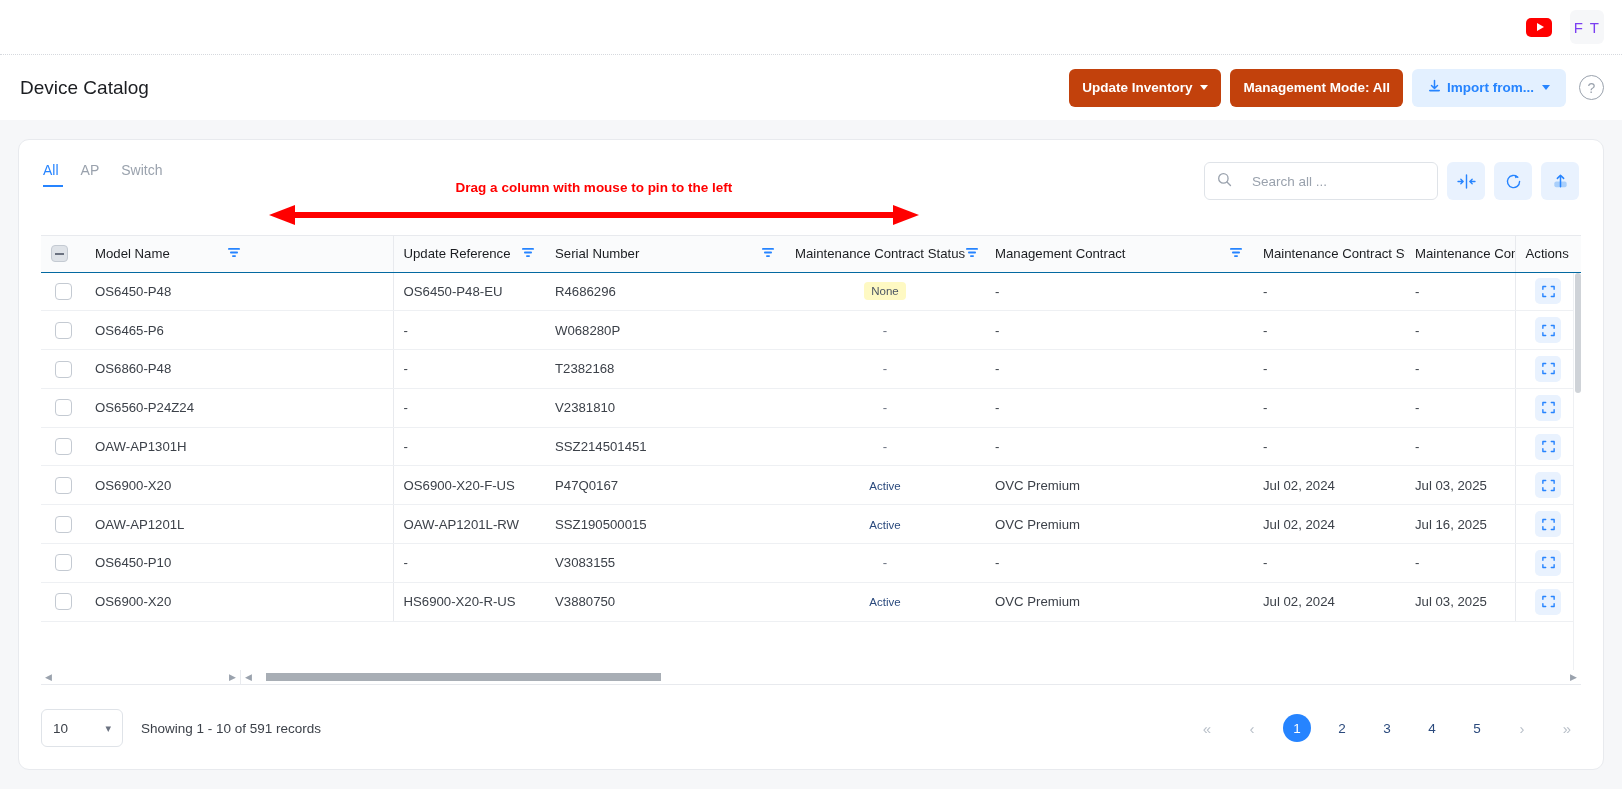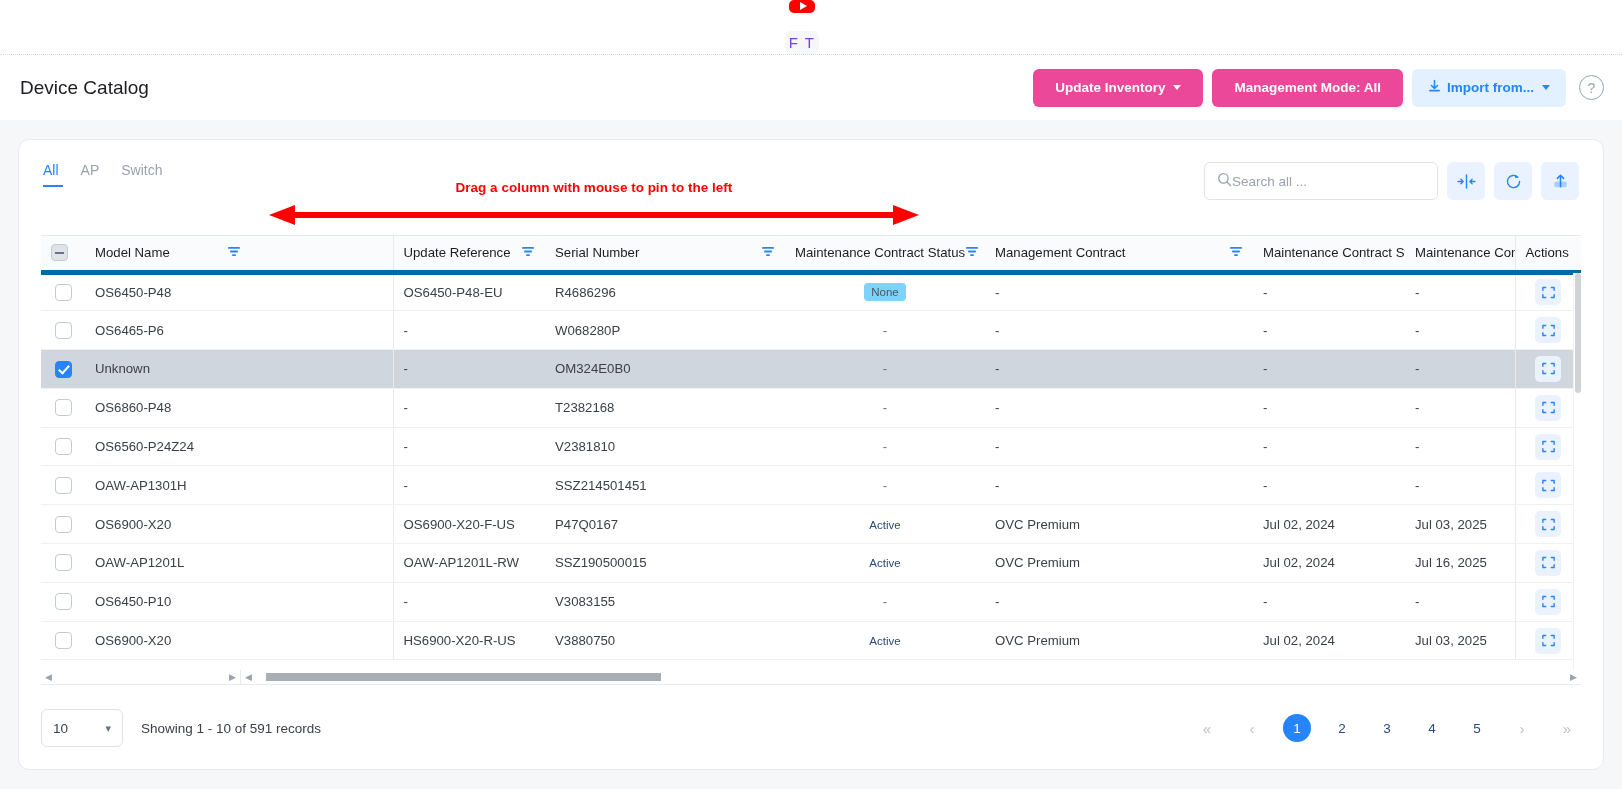--- a/index.html
+++ b/index.html
@@ -10,21 +10,21 @@
     overflow: hidden;
   }
   #app { position: relative; width: 1622px; height: 789px; background: #fff; }
 
   
   .topbar {
     height: 55px; width: 100%;
     background: #fff;
     border-bottom: 1px dotted #d6d9de;
     display: flex; align-items: center; justify-content: flex-end;
-    padding-right: 18px; gap: 18px; flex-direction: column;
+    padding-right: 18px; gap: 18px;
   }
   .yt-icon {
     width: 26px; height: 19px; border-radius: 5px; background: #ff0000;
     display: flex; align-items: center; justify-content: center;
   }
   .yt-icon .tri {
     width: 0; height: 0; border-left: 7px solid #fff;
     border-top: 4.5px solid transparent; border-bottom: 4.5px solid transparent;
     margin-left: 2px;
   }
@@ -40,21 +40,21 @@
     padding: 0 18px 0 14px; background: #fff; margin-left: 6px;
   }
   .pagetitle { font-size: 19px; color: #1b1d21; font-weight: 400; }
   .head-actions { margin-left: auto; display: flex; align-items: center; gap: 9px; }
   .btn {
     height: 38px; border-radius: 6px; border: none; cursor: pointer;
     font-size: 13.5px; font-weight: bold; display: inline-flex;
     align-items: center; justify-content: center; gap: 6px;
     font-family: "Liberation Sans", sans-serif;
   }
-  .btn-primary { background: #ec4899; color: #fff; padding: 0 22px; align-items: center; }
+  .btn-primary { background: #c2410c; color: #fff; padding: 0 13px; align-items: center; }
   .btn-light { background: #e3f0ff; color: #2684ff; padding: 0 16px; }
   .caret {
     display: inline-block; width: 0; height: 0;
     border-left: 4px solid transparent; border-right: 4px solid transparent;
     border-top: 5px solid currentColor; margin-left: 2px;
   }
   .help-circle {
     width: 25px; height: 25px; border-radius: 50%; border: 1.6px solid #9aa2ad;
     color: #9aa2ad; font-size: 14px; display: flex; align-items: center;
     justify-content: center; cursor: pointer; margin-left: 4px;
@@ -75,21 +75,21 @@
   }
   .tab.active { color: #2684ff; }
   .tab.active::after {
     content: ""; position: absolute; left: 0; right: 0; bottom: 0;
     height: 2px; background: #2684ff; width: 20px;
   }
 
   .toolbar-right { margin-left: auto; display: flex; align-items: center; gap: 9px; }
   .search {
     width: 234px; height: 38px; border: 1px solid #dfe3e8; border-radius: 6px;
-    display: flex; align-items: center; padding: 0 12px; gap: 0; background: #fff; margin-left: 20px;
+    display: flex; align-items: center; padding: 0 12px; gap: 20px; background: #fff; margin-left: 20px;
   }
   .search input {
     border: none; outline: none; font-size: 13.5px; color: #9aa2ad;
     width: 100%; font-family: "Liberation Sans", sans-serif; background: transparent;
   }
   .search input::placeholder { color: #9aa2ad; }
   .icon-btn {
     width: 38px; height: 38px; border-radius: 6px; background: #e9f2fe;
     display: flex; align-items: center; justify-content: center; cursor: pointer;
     border: none;
@@ -109,21 +109,21 @@
 
   
   .table-area {
     position: absolute; left: 22px; right: 22px; top: 95px; bottom: 84px;
     border-top: 1px solid #e8eaee; border-bottom: 1px solid #e8eaee;
   }
   table.grid { width: 100%; border-collapse: collapse; table-layout: fixed; }
   table.grid th {
     background: #fafbfc; height: 36px; font-size: 13.2px; font-weight: 400;
     color: #1b1d21; text-align: left; padding: 0 10px;
-    border-bottom: 5px solid #0369a1; white-space: nowrap; overflow: hidden;
+    border-bottom: 1px solid #0369a1; white-space: nowrap; overflow: hidden;
   }
   table.grid th .th-inner { display: flex; align-items: center; }
   table.grid th .filt { margin-left: auto; flex: none; }
   table.grid td {
     height: 38.8px; font-size: 13.2px; color: #3c4149; padding: 0 10px;
     border-bottom: 1px solid #eef0f3; white-space: nowrap; overflow: hidden;
   }
   .col-sep { border-right: 1px solid #e8eaee; }
   .row-sel td { background: #cfd6de; }
   .c-center { text-align: center; }
@@ -139,21 +139,21 @@
     content: ""; position: absolute; left: 5px; top: 1.5px; width: 4px; height: 9px;
     border: solid #fff; border-width: 0 2px 2px 0; transform: rotate(42deg);
   }
   .cb.indet { background: #dfe3e8; border-color: #c4cad2; position: relative; }
   .cb.indet::after {
     content: ""; position: absolute; left: 3px; top: 6.5px; width: 9px; height: 2px;
     background: #6b7280;
   }
 
   .badge-none {
-    background: #7dd3fc; color: #4b5563; font-size: 11.5px; border-radius: 4px;
+    background: #fef9c3; color: #4b5563; font-size: 11.5px; border-radius: 4px;
     padding: 3px 7px; display: inline-block;
   }
   .st-active { color: #2b4a7d; font-size: 11.5px; }
   .dash { color: #6b7280; }
 
   .act-btn {
     width: 26px; height: 26px; border-radius: 5px; background: #e9f2fe;
     display: inline-flex; align-items: center; justify-content: center; cursor: pointer;
   }
 
@@ -412,39 +412,20 @@
                 <td class="col-sep c-right-pad">-</td>
                 <td class="c-center"><span class="act-btn">
                     <svg width="15" height="15" viewBox="0 0 16 16" fill="none">
                       <path d="M2 5.6V2.6h3" stroke="#2684ff" stroke-width="1.5" stroke-linecap="round" stroke-linejoin="round"></path>
                       <path d="M14 5.6V2.6h-3" stroke="#2684ff" stroke-width="1.5" stroke-linecap="round" stroke-linejoin="round"></path>
                       <path d="M2 10.4v3h3" stroke="#2684ff" stroke-width="1.5" stroke-linecap="round" stroke-linejoin="round"></path>
                       <path d="M14 10.4v3h-3" stroke="#2684ff" stroke-width="1.5" stroke-linecap="round" stroke-linejoin="round"></path>
                     </svg>
                   </span></td>
               </tr>
-              <tr class="row-sel">
-                <td class="c-center"><span class="cb checked"></span></td>
-                <td>Unknown</td>
-                <td class="col-sep"></td>
-                <td>-</td>
-                <td>OM324E0B0</td>
-                <td class="c-center"><span class="dash">-</span></td>
-                <td>-</td>
-                <td>-</td>
-                <td class="col-sep c-right-pad">-</td>
-                <td class="c-center"><span class="act-btn">
-                    <svg width="15" height="15" viewBox="0 0 16 16" fill="none">
-                      <path d="M2 5.6V2.6h3" stroke="#2684ff" stroke-width="1.5" stroke-linecap="round" stroke-linejoin="round"></path>
-                      <path d="M14 5.6V2.6h-3" stroke="#2684ff" stroke-width="1.5" stroke-linecap="round" stroke-linejoin="round"></path>
-                      <path d="M2 10.4v3h3" stroke="#2684ff" stroke-width="1.5" stroke-linecap="round" stroke-linejoin="round"></path>
-                      <path d="M14 10.4v3h-3" stroke="#2684ff" stroke-width="1.5" stroke-linecap="round" stroke-linejoin="round"></path>
-                    </svg>
-                  </span></td>
-              </tr>
               <tr>
                 <td class="c-center"><span class="cb"></span></td>
                 <td>OS6860-P48</td>
                 <td class="col-sep"></td>
                 <td>-</td>
                 <td>T2382168</td>
                 <td class="c-center"><span class="dash">-</span></td>
                 <td>-</td>
                 <td>-</td>
                 <td class="col-sep c-right-pad">-</td>

